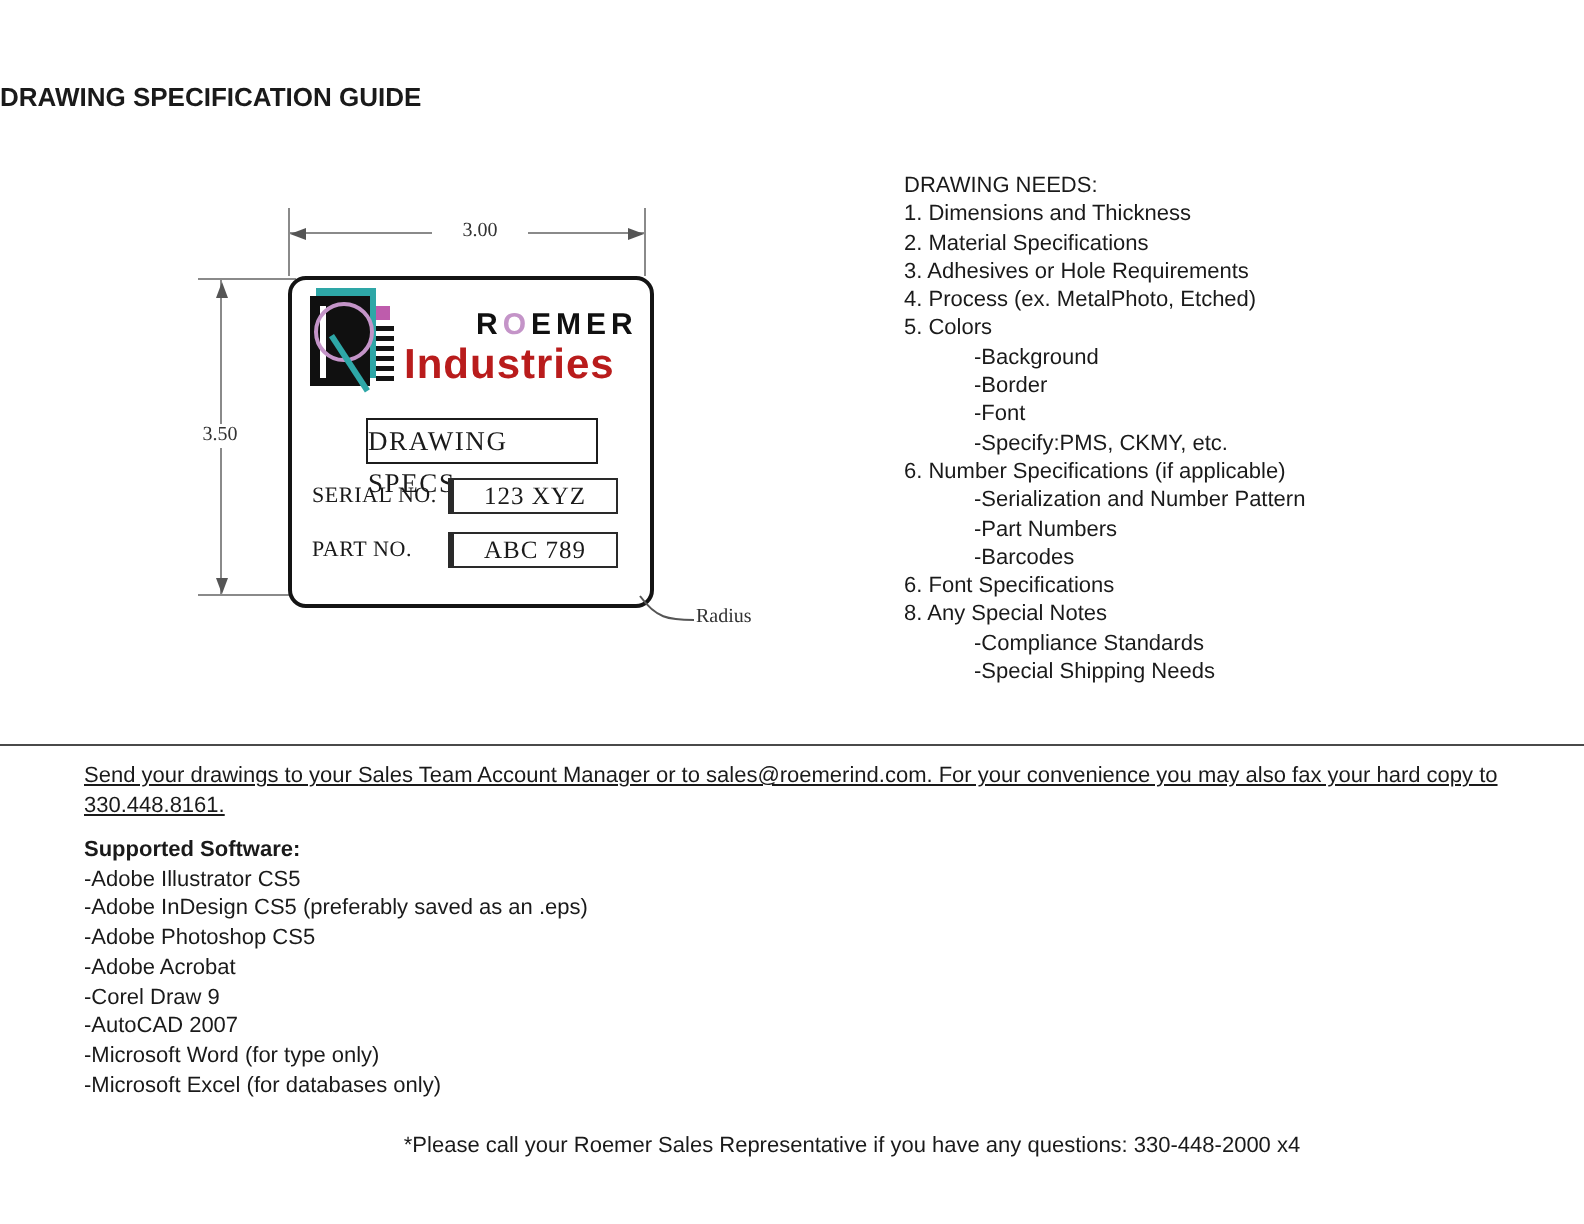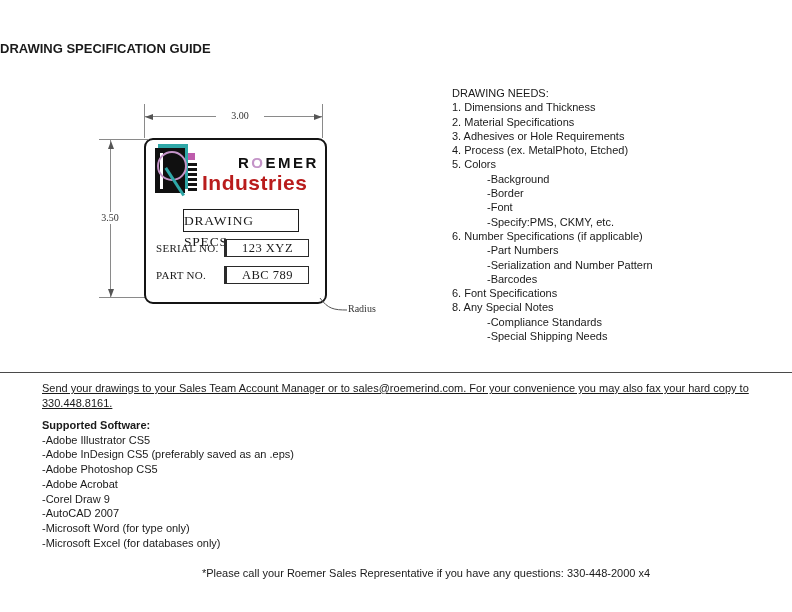--- a/index.html
+++ b/index.html
@@ -71,22 +71,22 @@
         <div class="line">1. Dimensions and Thickness</div>
         <div class="line">2. Material Specifications</div>
         <div class="line">3. Adhesives or Hole Requirements</div>
         <div class="line">4. Process (ex. MetalPhoto, Etched)</div>
         <div class="line">5. Colors</div>
         <div class="line indent">-Background</div>
         <div class="line indent">-Border</div>
         <div class="line indent">-Font</div>
         <div class="line indent">-Specify:PMS, CKMY, etc.</div>
         <div class="line">6. Number Specifications (if applicable)</div>
+        <div class="line indent">-Serialization and Number Pattern</div>
         <div class="line indent">-Part Numbers</div>
-        <div class="line indent">-Serialization and Number Pattern</div>
         <div class="line indent">-Barcodes</div>
         <div class="line">6. Font Specifications</div>
         <div class="line">8. Any Special Notes</div>
         <div class="line indent">-Compliance Standards</div>
         <div class="line indent">-Special Shipping Needs</div>
       </div>
   </div>
 
   <div class="abs vline" style="left:144px; top:104px; height:34px;"></div>
   <div class="abs vline" style="left:322px; top:104px; height:34px;"></div>

